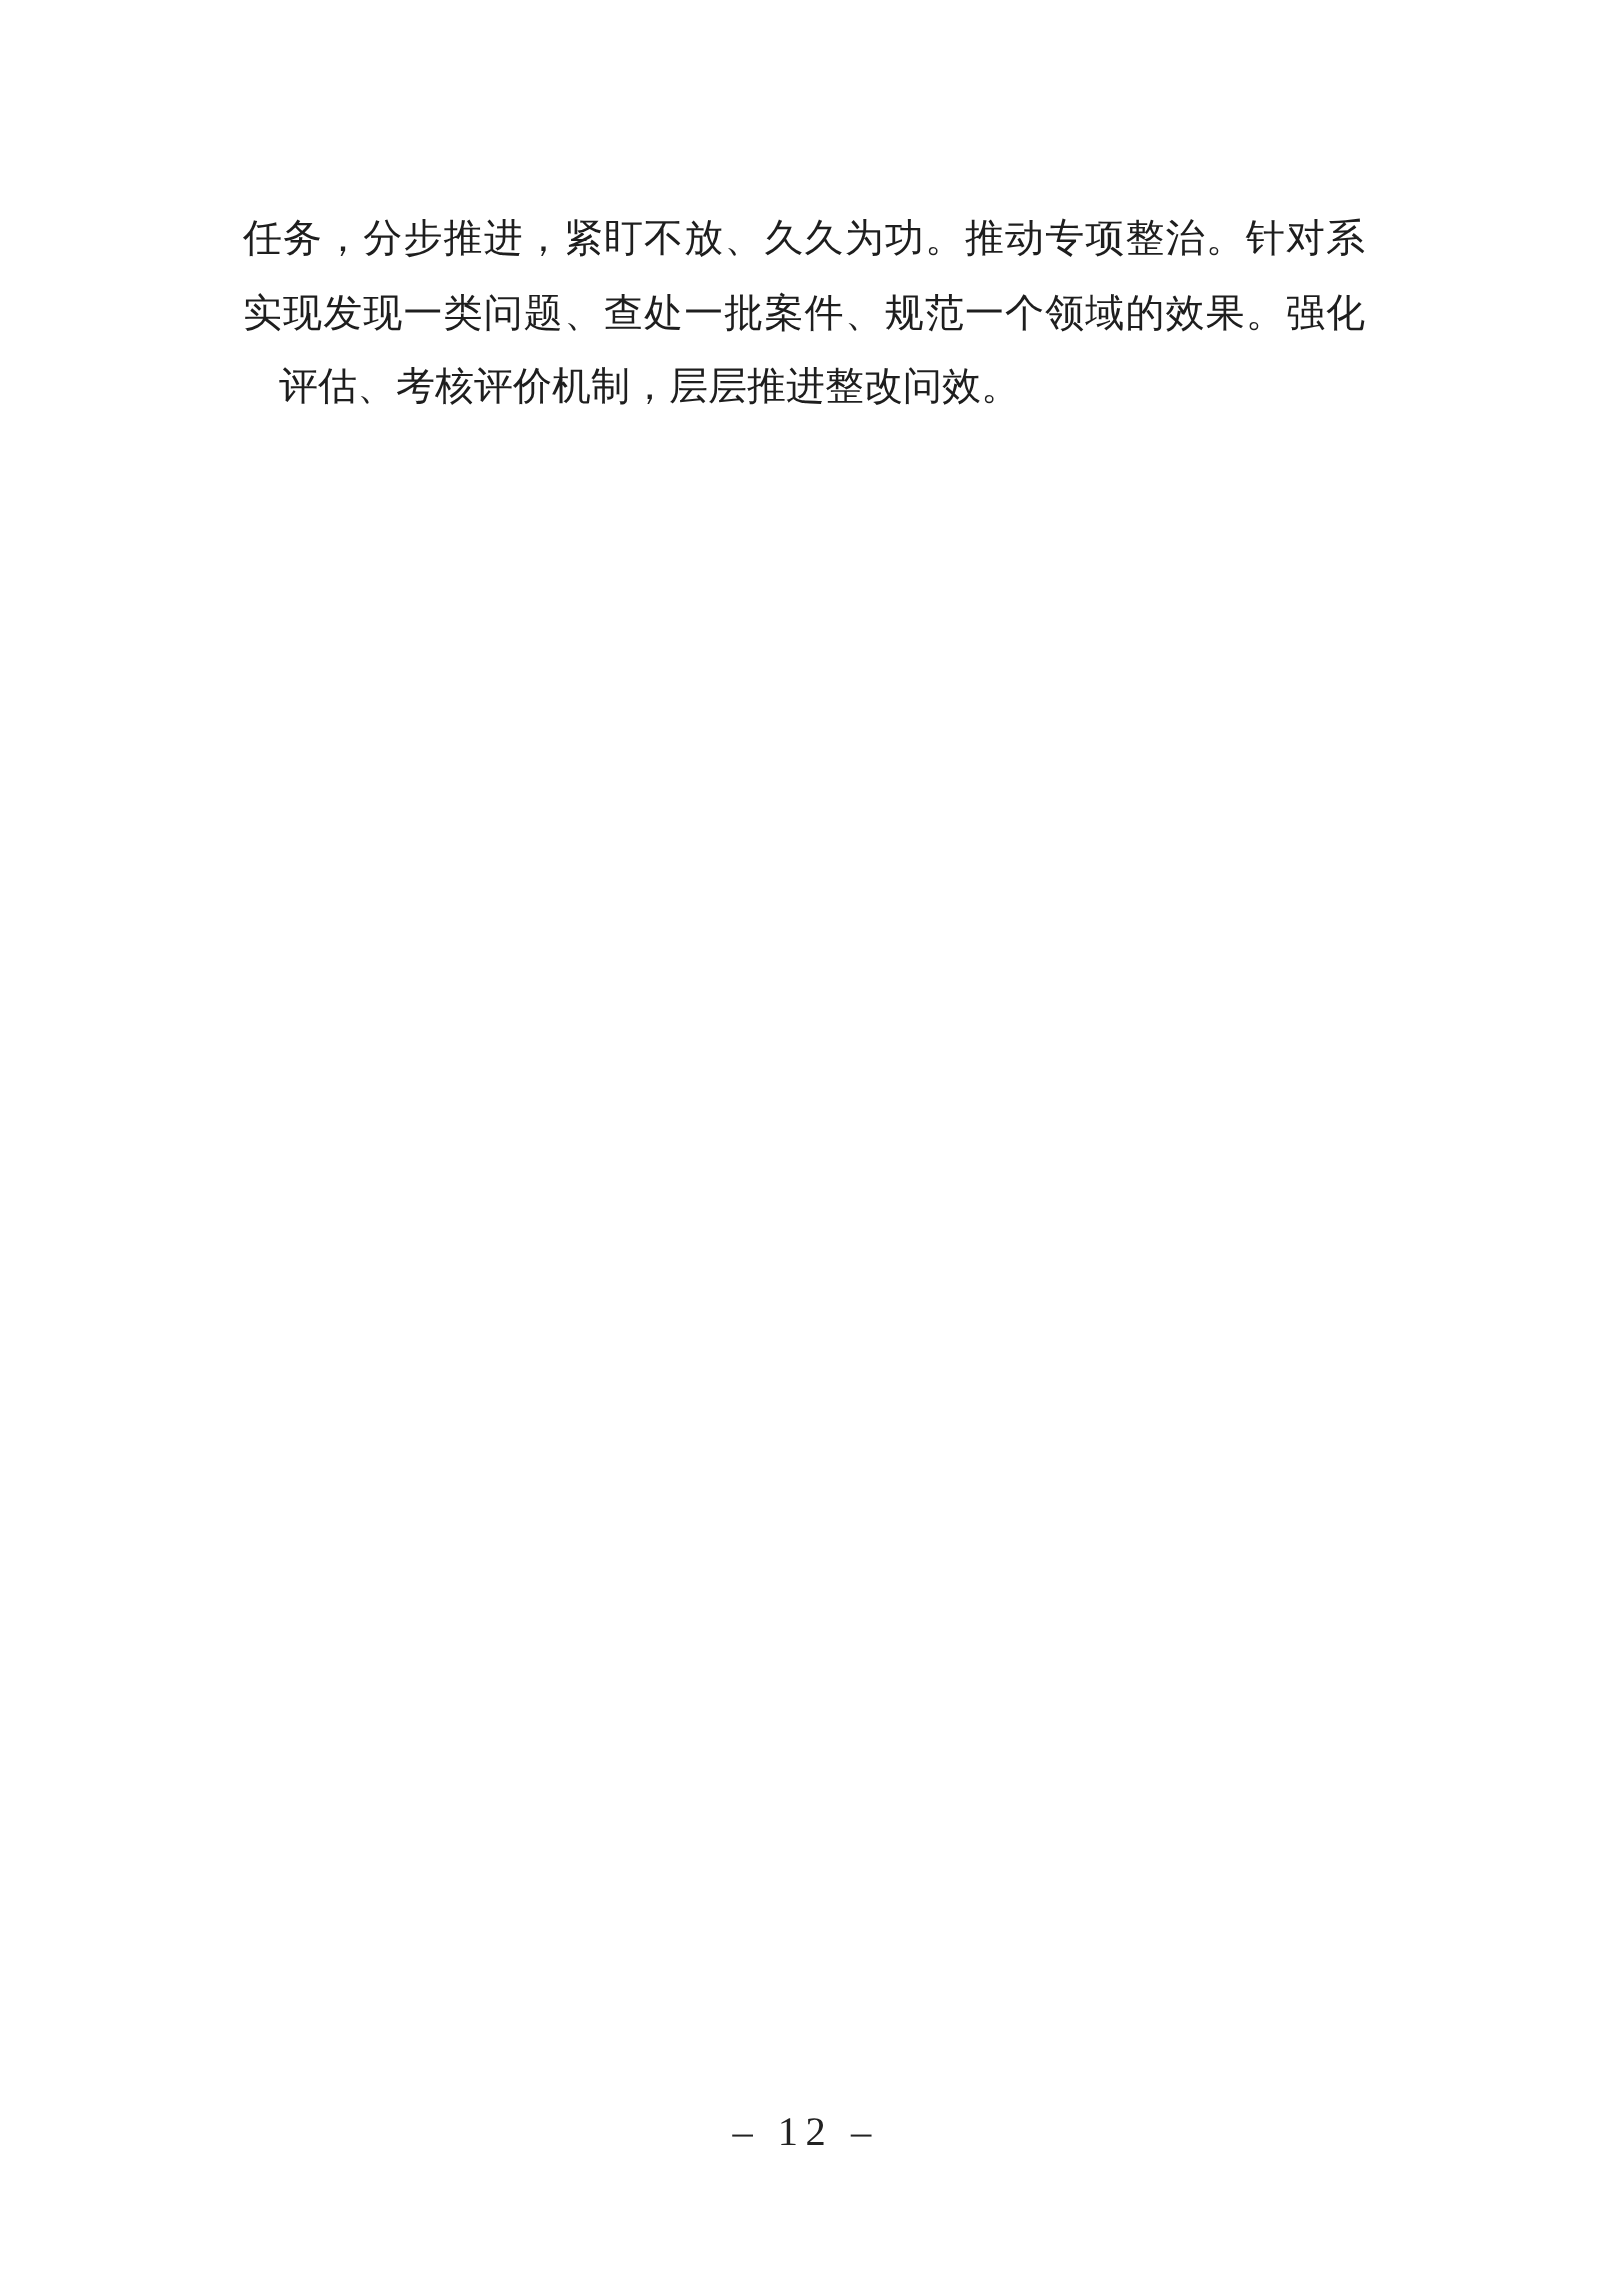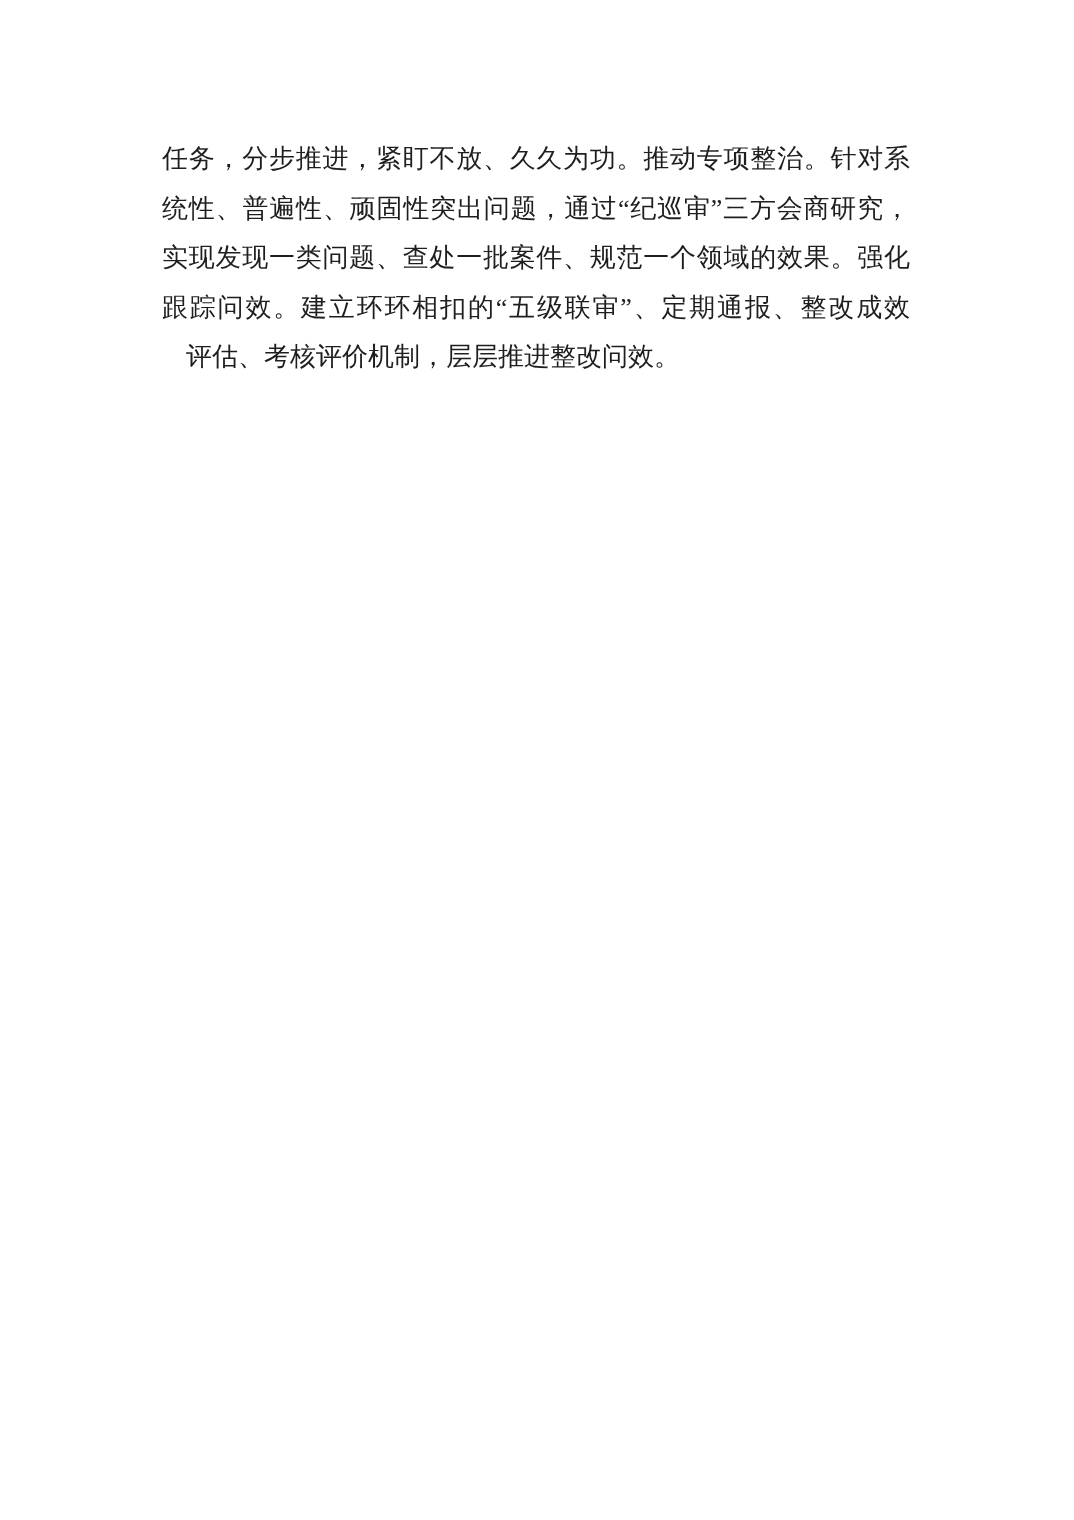--- a/index.html
+++ b/index.html
@@ -58,19 +58,20 @@
     letter-spacing: 5px;
     text-indent: 5px;
   }
 </style>
 </head>
 <body>
 
 <div class="page">
   <div class="content">
       <div class="text-line">任务，分步推进，紧盯不放、久久为功。推动专项整治。针对系</div>
-      <div class="text-line">统性、普遍性、顽固性突出问题，通过“纪巡审”三方会商研究，</div>
       <div class="text-line">实现发现一类问题、查处一批案件、规范一个领域的效果。强化</div>
-      <div class="text-line">跟踪问效。建立环环相扣的“五级联审”、定期通报、整改成效</div>
       <div class="text-line last">评估、考核评价机制，层层推进整改问效。</div>
     </div>
 
+  <div class="footer">
+    <span>– 12 –</span>
+  </div>
 </div>
 
 </body></html>

